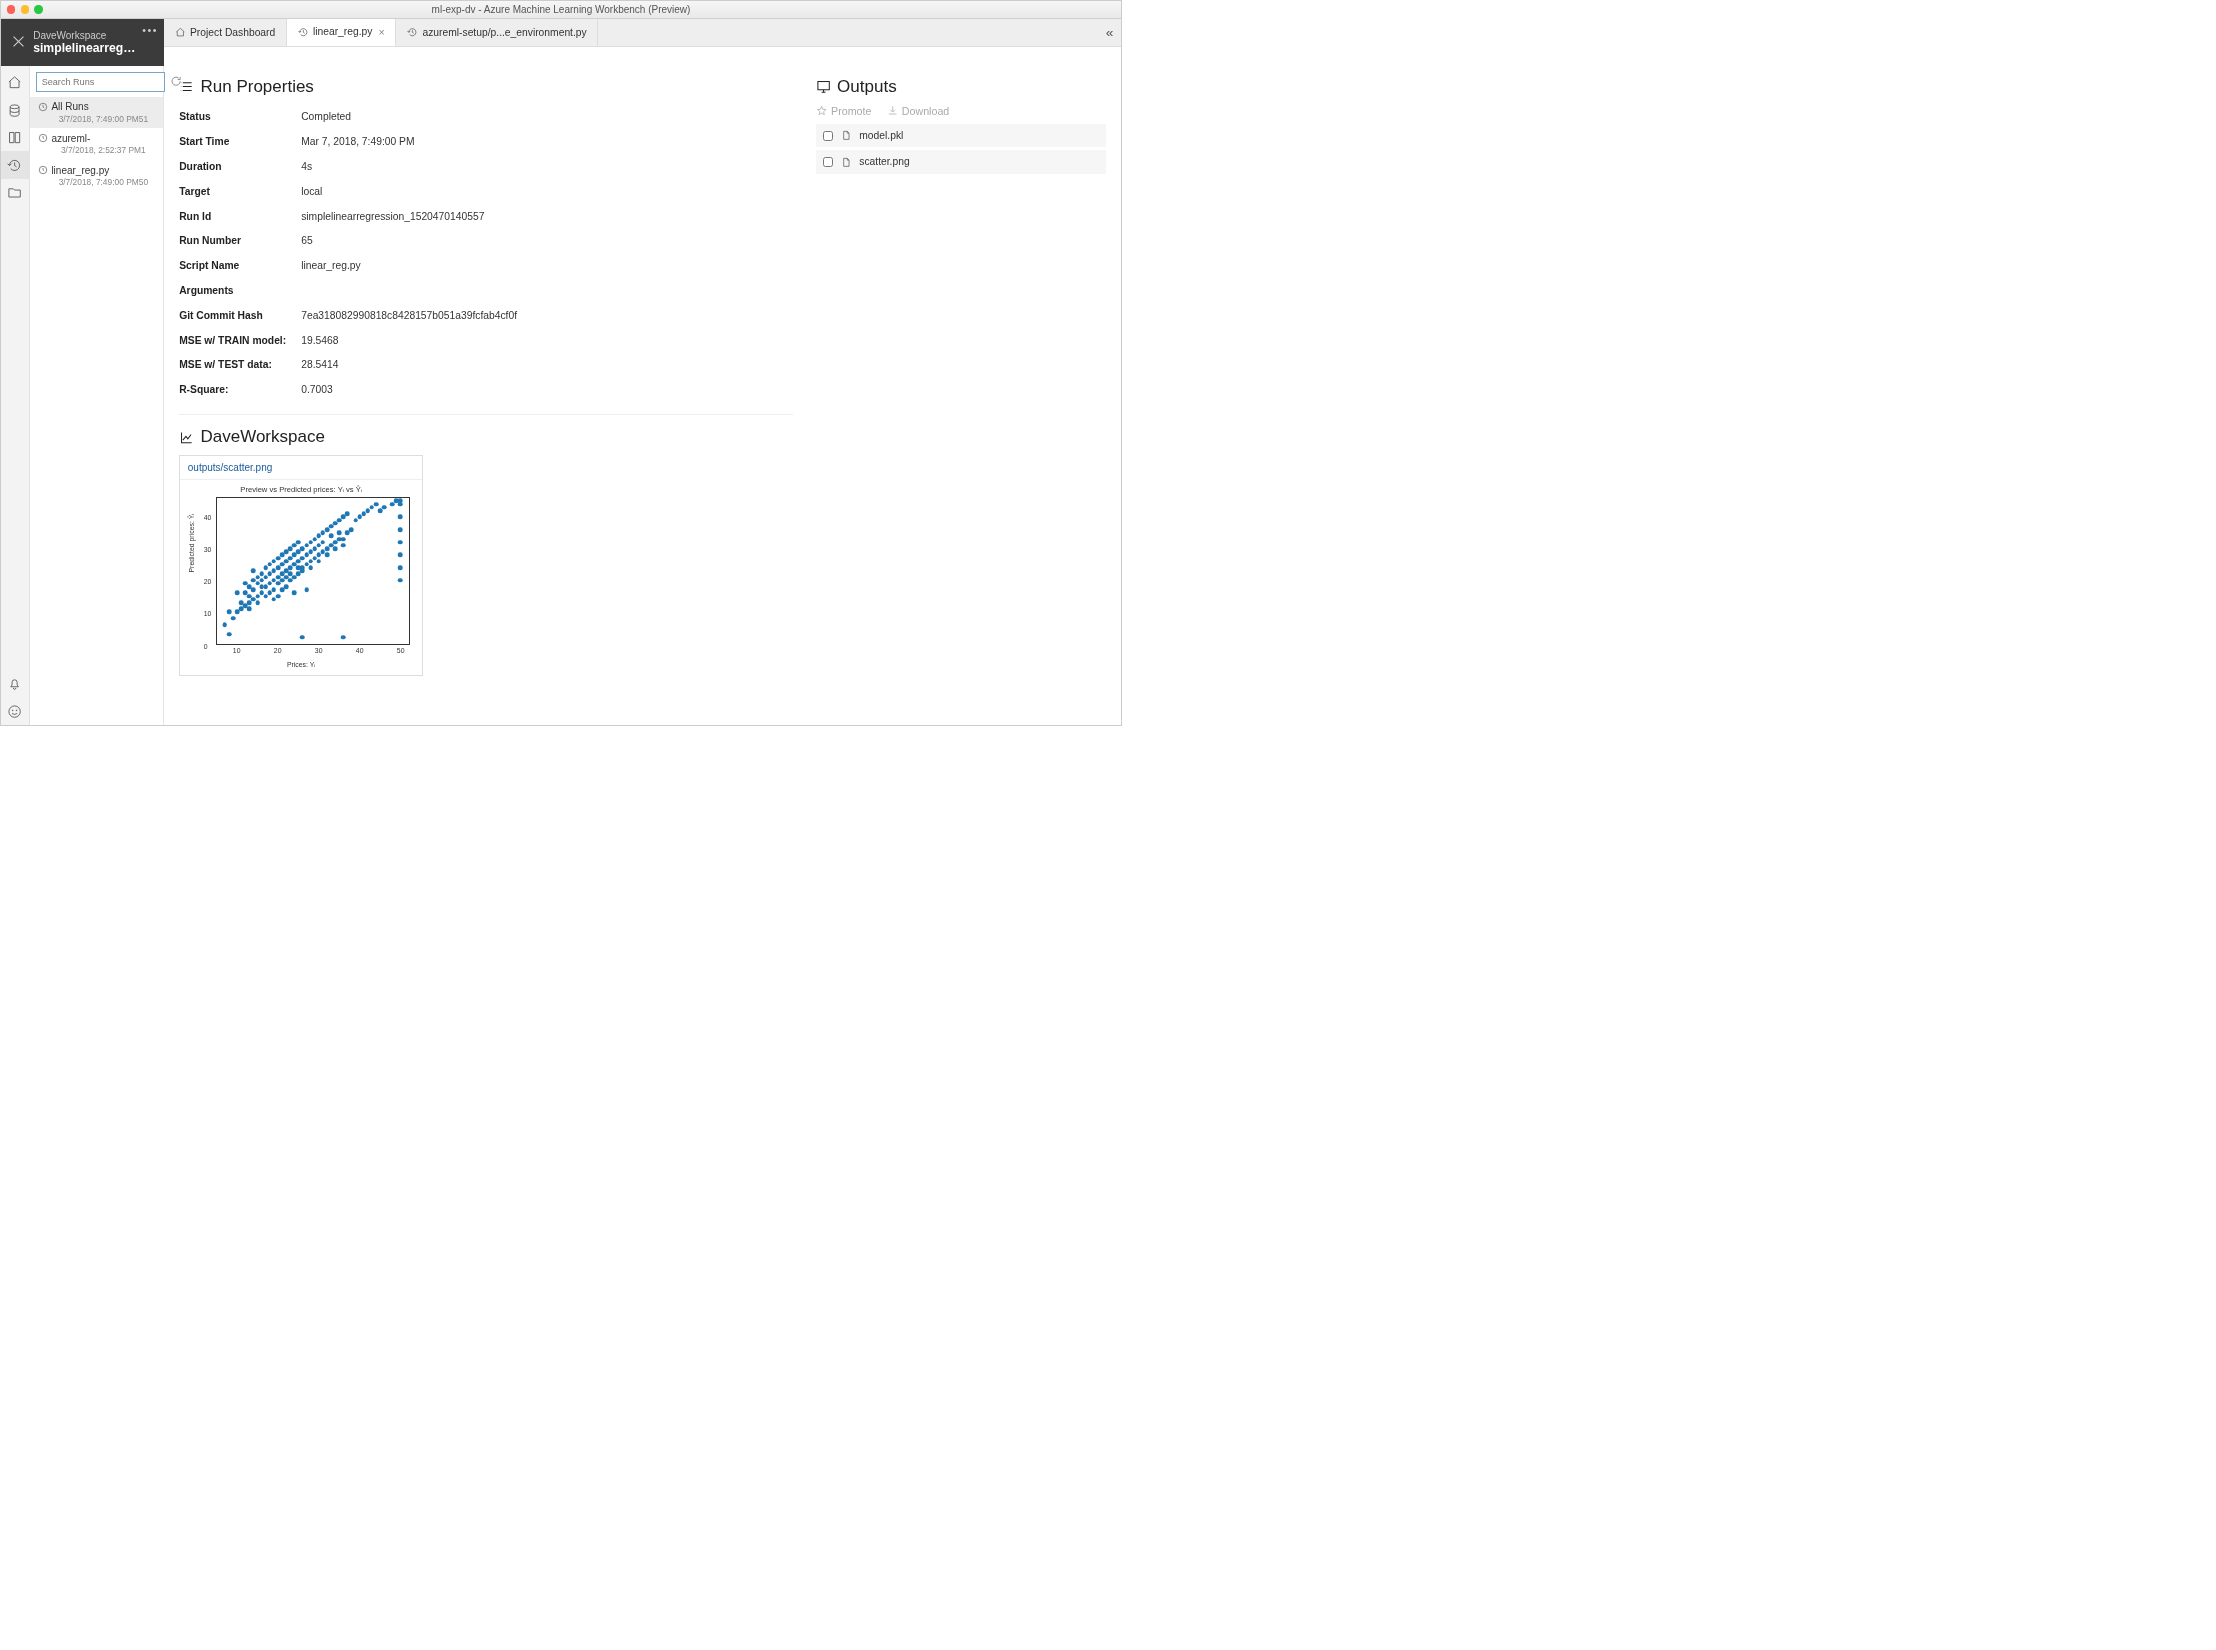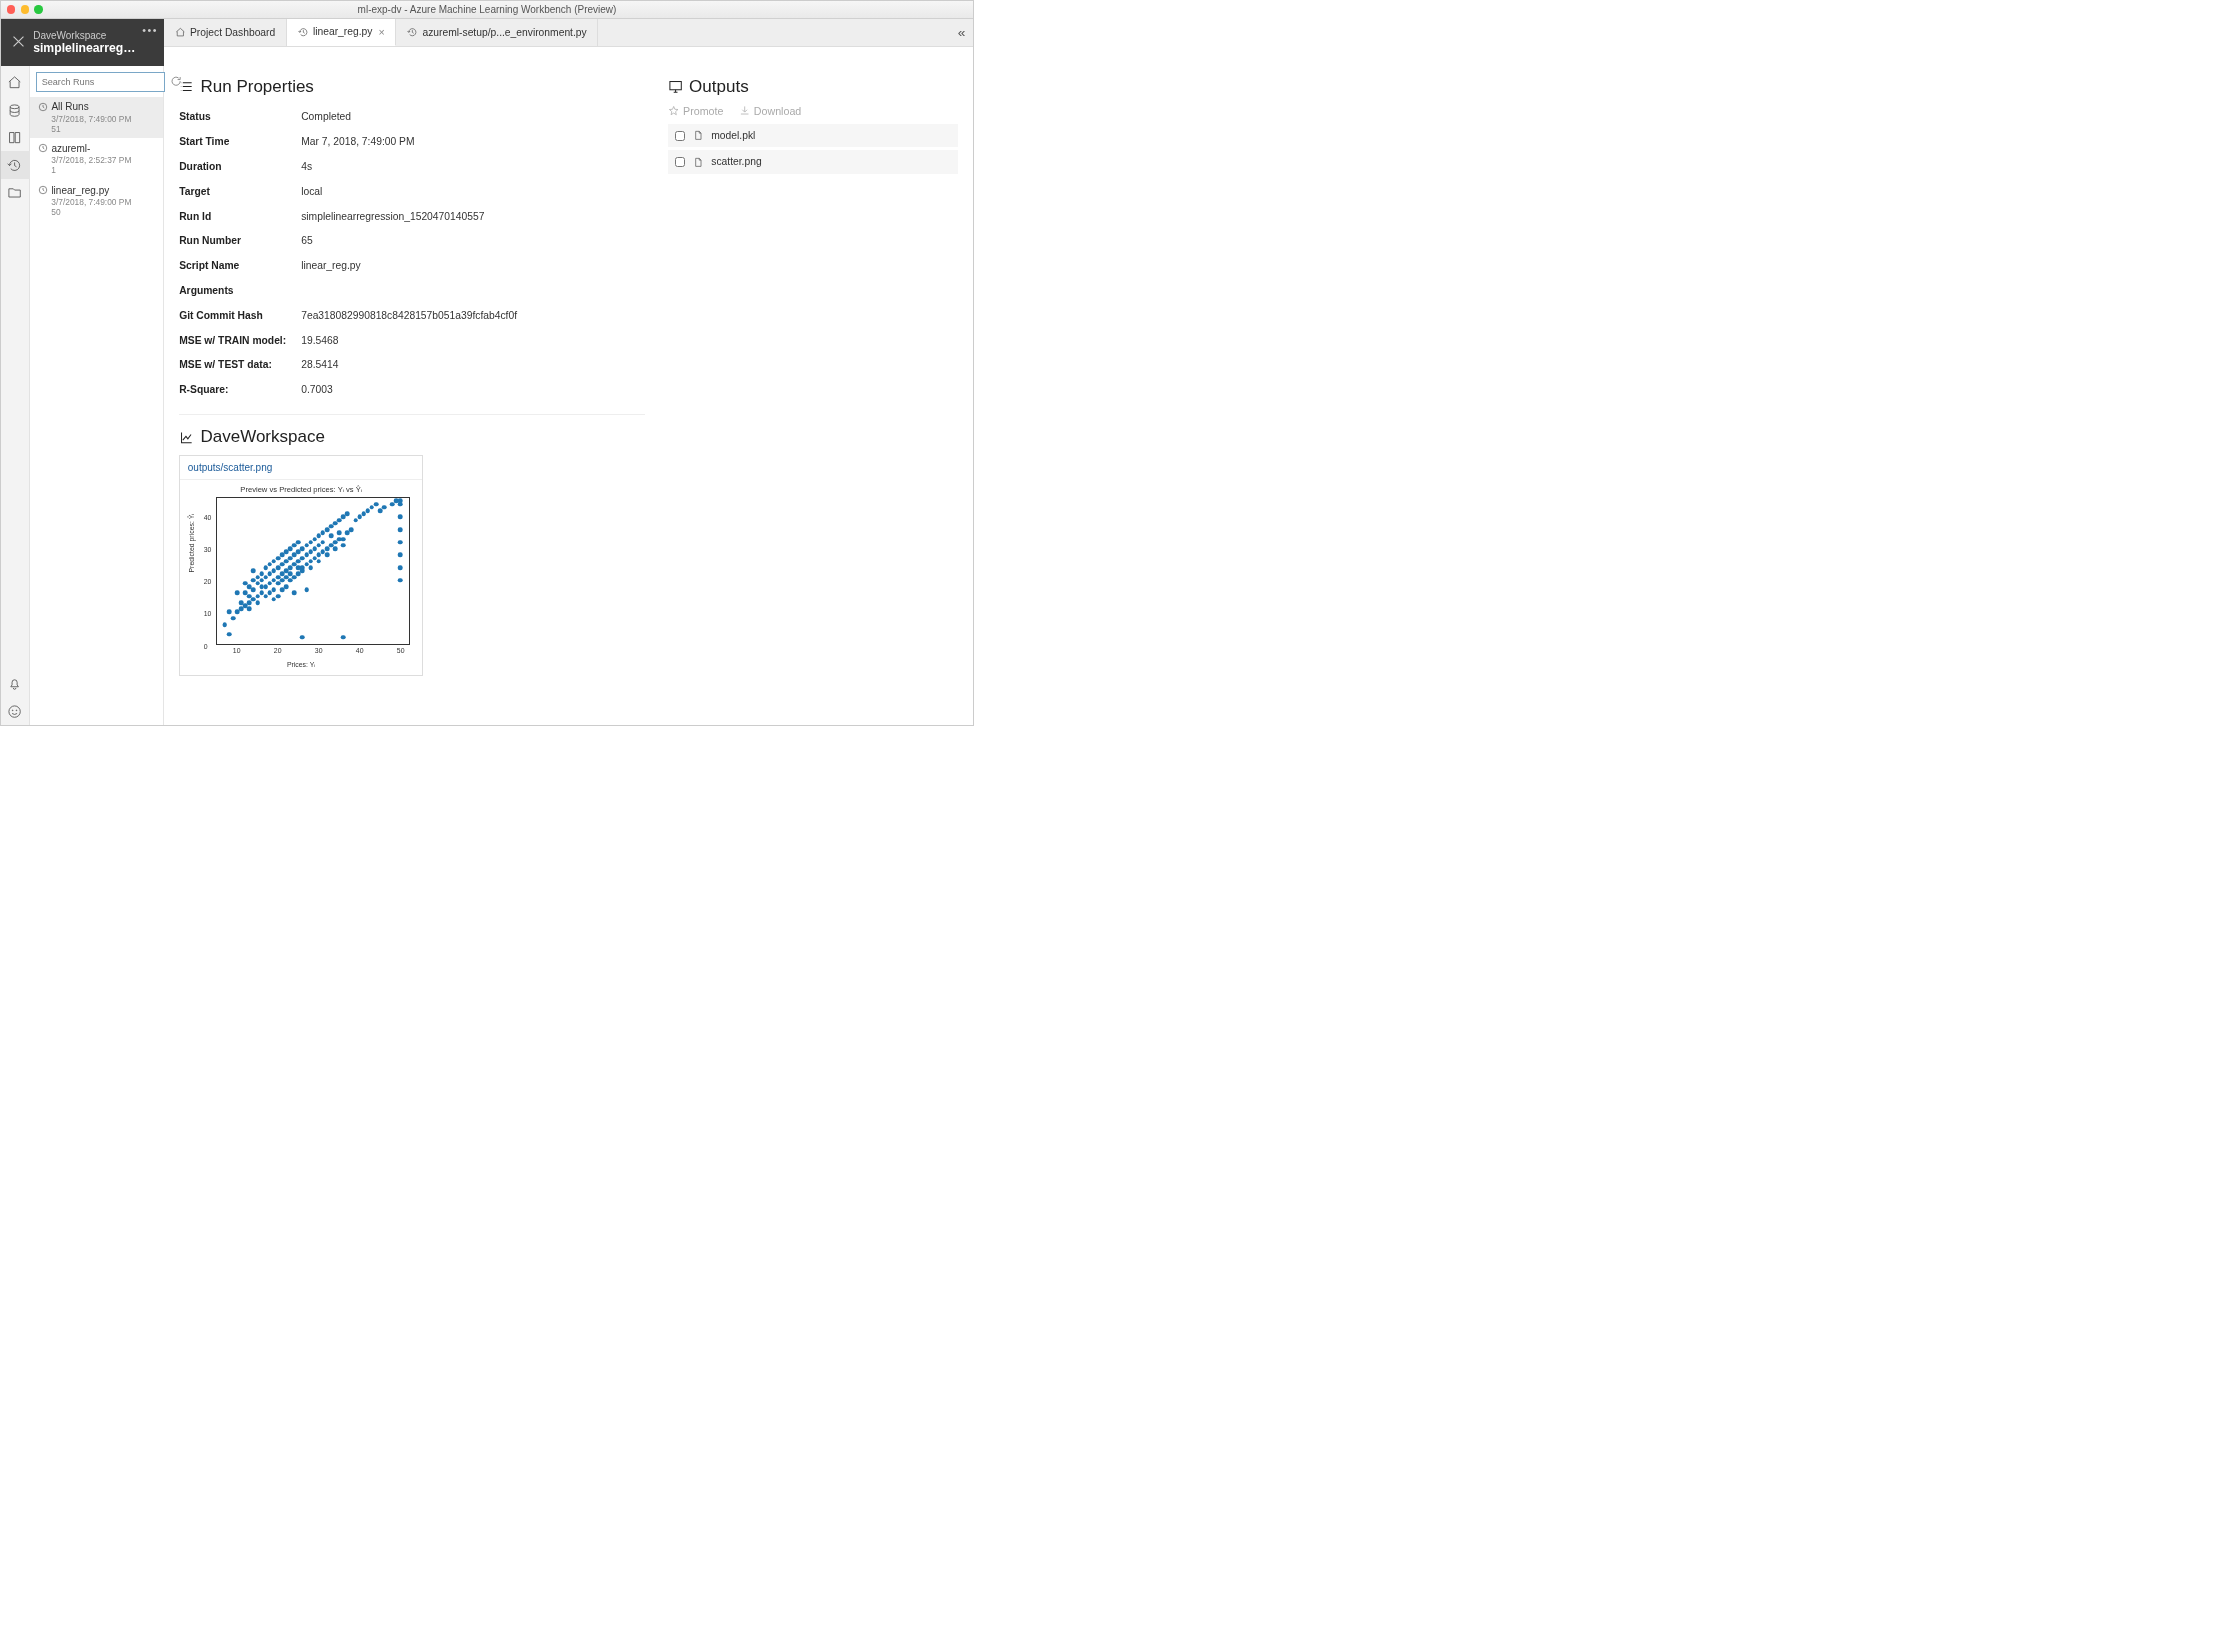--- a/index.html
+++ b/index.html
@@ -1,17 +1,17 @@
 <!DOCTYPE html>
 <html style="font-size:12.2px"><head>
 <meta charset="utf-8">
 <style>
 * { margin: 0; padding: 0; box-sizing: border-box; }
 body { font-family: -apple-system, "Segoe UI", Helvetica, Arial, sans-serif; font-size: 10px; color: #333; background: #fff; overflow: hidden; }
-.window { width: 974px; height: 726px; display: flex; flex-direction: column; border: 0.8px solid #ccc; }
+.window { width: 1122px; height: 726px; display: flex; flex-direction: column; border: 0.8px solid #ccc; }
 .titlebar { height: 18.3px; background: linear-gradient(#f6f6f6,#e9e9e9); display: flex; align-items: center; padding: 0 6.1px; position: relative; border-bottom: 0.8px solid #d0d0d0; }
 .traffic { display: flex; gap: 5.3px; }
 .traffic span { width: 8.4px; height: 8.4px; border-radius: 50%; display: inline-block; }
 .dot-r { background: #ff5f57; } .dot-y { background: #febc2e; } .dot-g { background: #28c840; }
 .titlebar-title { position: absolute; left: 0; right: 0; text-align: center; font-size: 10px; color: #555; pointer-events: none; }
 .body { flex: 1; display: flex; min-height: 0; }
 .iconrail { width: 29px; background: #f3f3f3; border-right: 0.8px solid #e2e2e2; display: flex; flex-direction: column; align-items: center; padding-top: 3px; }
 .iconrail .rail-btn { width: 29px; height: 27.4px; display: flex; align-items: center; justify-content: center; color: #555; cursor: pointer; }
 .iconrail .rail-btn svg { width: 15.2px; height: 15.2px; stroke: #555; fill: none; stroke-width: 1.4; }
 .iconrail .spacer { flex: 1; }
@@ -22,21 +22,21 @@
 .projectbar .pname { font-size: 12.2px; font-weight: 600; white-space: nowrap; overflow: hidden; text-overflow: ellipsis; max-width: 107px; }
 .projectbar .dots { position: absolute; top: 4.6px; right: 6.1px; color: #ccc; letter-spacing: 1.5px; font-size: 10.7px; cursor: pointer; }
 .leftcol { width: 134px; background: #fff; border-right: 0.8px solid #e5e5e5; display: flex; flex-direction: column; }
 .searchrow { display: flex; align-items: center; padding: 6.1px 6.1px 4.6px 6.1px; gap: 4.6px; }
 .searchrow input { flex: 1; border: 0.8px solid #7aa7c7; padding: 3.8px 4.6px; font-size: 9.1px; color: #666; outline: none; }
 .searchrow .refresh { width: 13.7px; height: 13.7px; cursor: pointer; }
 .searchrow .refresh svg { width: 12.2px; height: 12.2px; stroke: #777; fill: none; stroke-width: 1.6; }
 .runitem { padding: 4.6px 7.6px 4.6px 7.6px; cursor: pointer; }
 .runitem .r1 { display: flex; align-items: center; gap: 3.8px; font-size: 10px; color: #333; }
 .runitem .r1 svg { width: 10px; height: 10px; stroke: #555; fill: none; stroke-width: 1.6; }
-.runitem .r2 { display: flex; justify-content: center; font-size: 8.4px; color: #888; padding-left: 13.7px; margin-top: 1.5px; flex-direction: column; }
+.runitem .r2 { display: flex; justify-content: center; font-size: 8.4px; color: #888; padding-left: 13.7px; margin-top: 1.5px; }
 .runitem.sel { background: #ececec; }
 .main { flex: 1; display: flex; flex-direction: column; min-width: 0; }
 .tabbar { height: 27.4px; background: #eeeeee; border-bottom: 0.8px solid #ddd; display: flex; align-items: stretch; position: relative; }
 .tab { display: flex; align-items: center; gap: 4.6px; padding: 0 10.7px; font-size: 10.3px; color: #333; border-right: 0.8px solid #ddd; cursor: pointer; }
 .tab.active { background: #fff; border-bottom: 1.5px solid #fff; }
 .tab svg { width: 10.7px; height: 10.7px; stroke: #555; fill: none; stroke-width: 1.6; }
 .tab .closex { color: #888; font-size: 10.7px; margin-left: 1.5px; }
 .tabbar .collapse { position: absolute; right: 7.6px; top: 0; bottom: 0; display: flex; align-items: center; font-size: 13.7px; color: #555; cursor: pointer; }
 .toolbar { height: 32px; display: flex; align-items: center; gap: 17px; padding: 0 12.2px; border-bottom: 0.8px solid #eee; }
 .tbtn { display: flex; align-items: center; gap: 4.6px; font-size: 11px; color: #222; cursor: pointer; }

